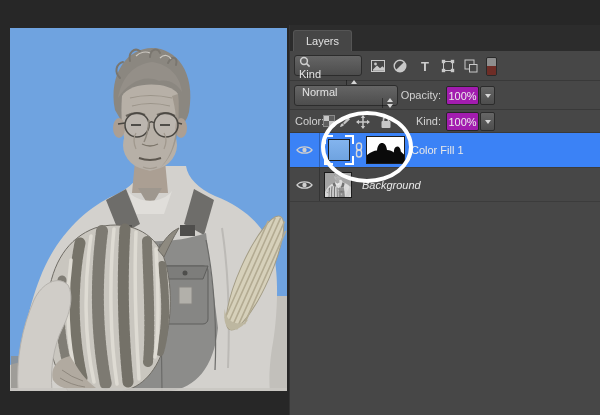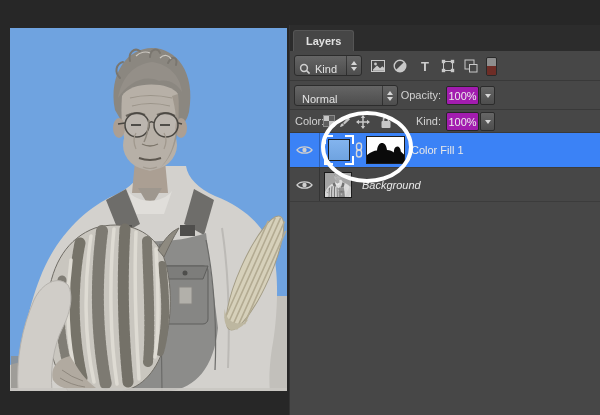--- a/index.html
+++ b/index.html
@@ -18,32 +18,32 @@
 
   
   .panel{
     position:absolute;left:289px;top:25px;width:311px;height:390px;
     background:#474747;border-left:1px solid #333;box-sizing:border-box;
     color:#cfcfcf;font-size:11px;
   }
   .tabbar{height:26px;background:#2c2c2c;position:relative;}
   .tab{
     position:absolute;left:3px;bottom:0;padding:4px 12px 4px 12px;
-    background:#464646;color:#e2e2e2;font-weight:bold;
+    background:#464646;color:#e2e2e2;font-weight:normal;
     border-radius:3px 3px 0 0;border:1px solid #555;border-bottom:none;
   }
   .prow{position:relative;box-sizing:border-box;border-bottom:1px solid #393939;}
   .row-filter{height:30px;}
   .row-blend{height:29px;padding-left:24px;}
   .row-lock{height:23px;}
   .combo{
     position:absolute;height:21px;box-sizing:border-box;
     background:linear-gradient(#656565,#4d4d4d);
     border:1px solid #2c2c2c;border-radius:3px;
-    display:flex;align-items:flex-end;color:#e3e3e3;
+    display:flex;align-items:flex-start;color:#e3e3e3;flex-direction:column;
   }
   .combo .updown{
     margin-left:auto;align-self:stretch;display:flex;flex-direction:column;
     justify-content:center;align-items:center;gap:2px;width:14px;
     border-left:1px solid rgba(0,0,0,.4);
   }
   .tri-up{width:0;height:0;border-left:3.5px solid transparent;border-right:3.5px solid transparent;border-bottom:4px solid #d6d6d6;}
   .tri-dn{width:0;height:0;border-left:3.5px solid transparent;border-right:3.5px solid transparent;border-top:4px solid #d6d6d6;}
   .label-right{position:absolute;text-align:right;color:#d2d2d2;}
   .valbox{

